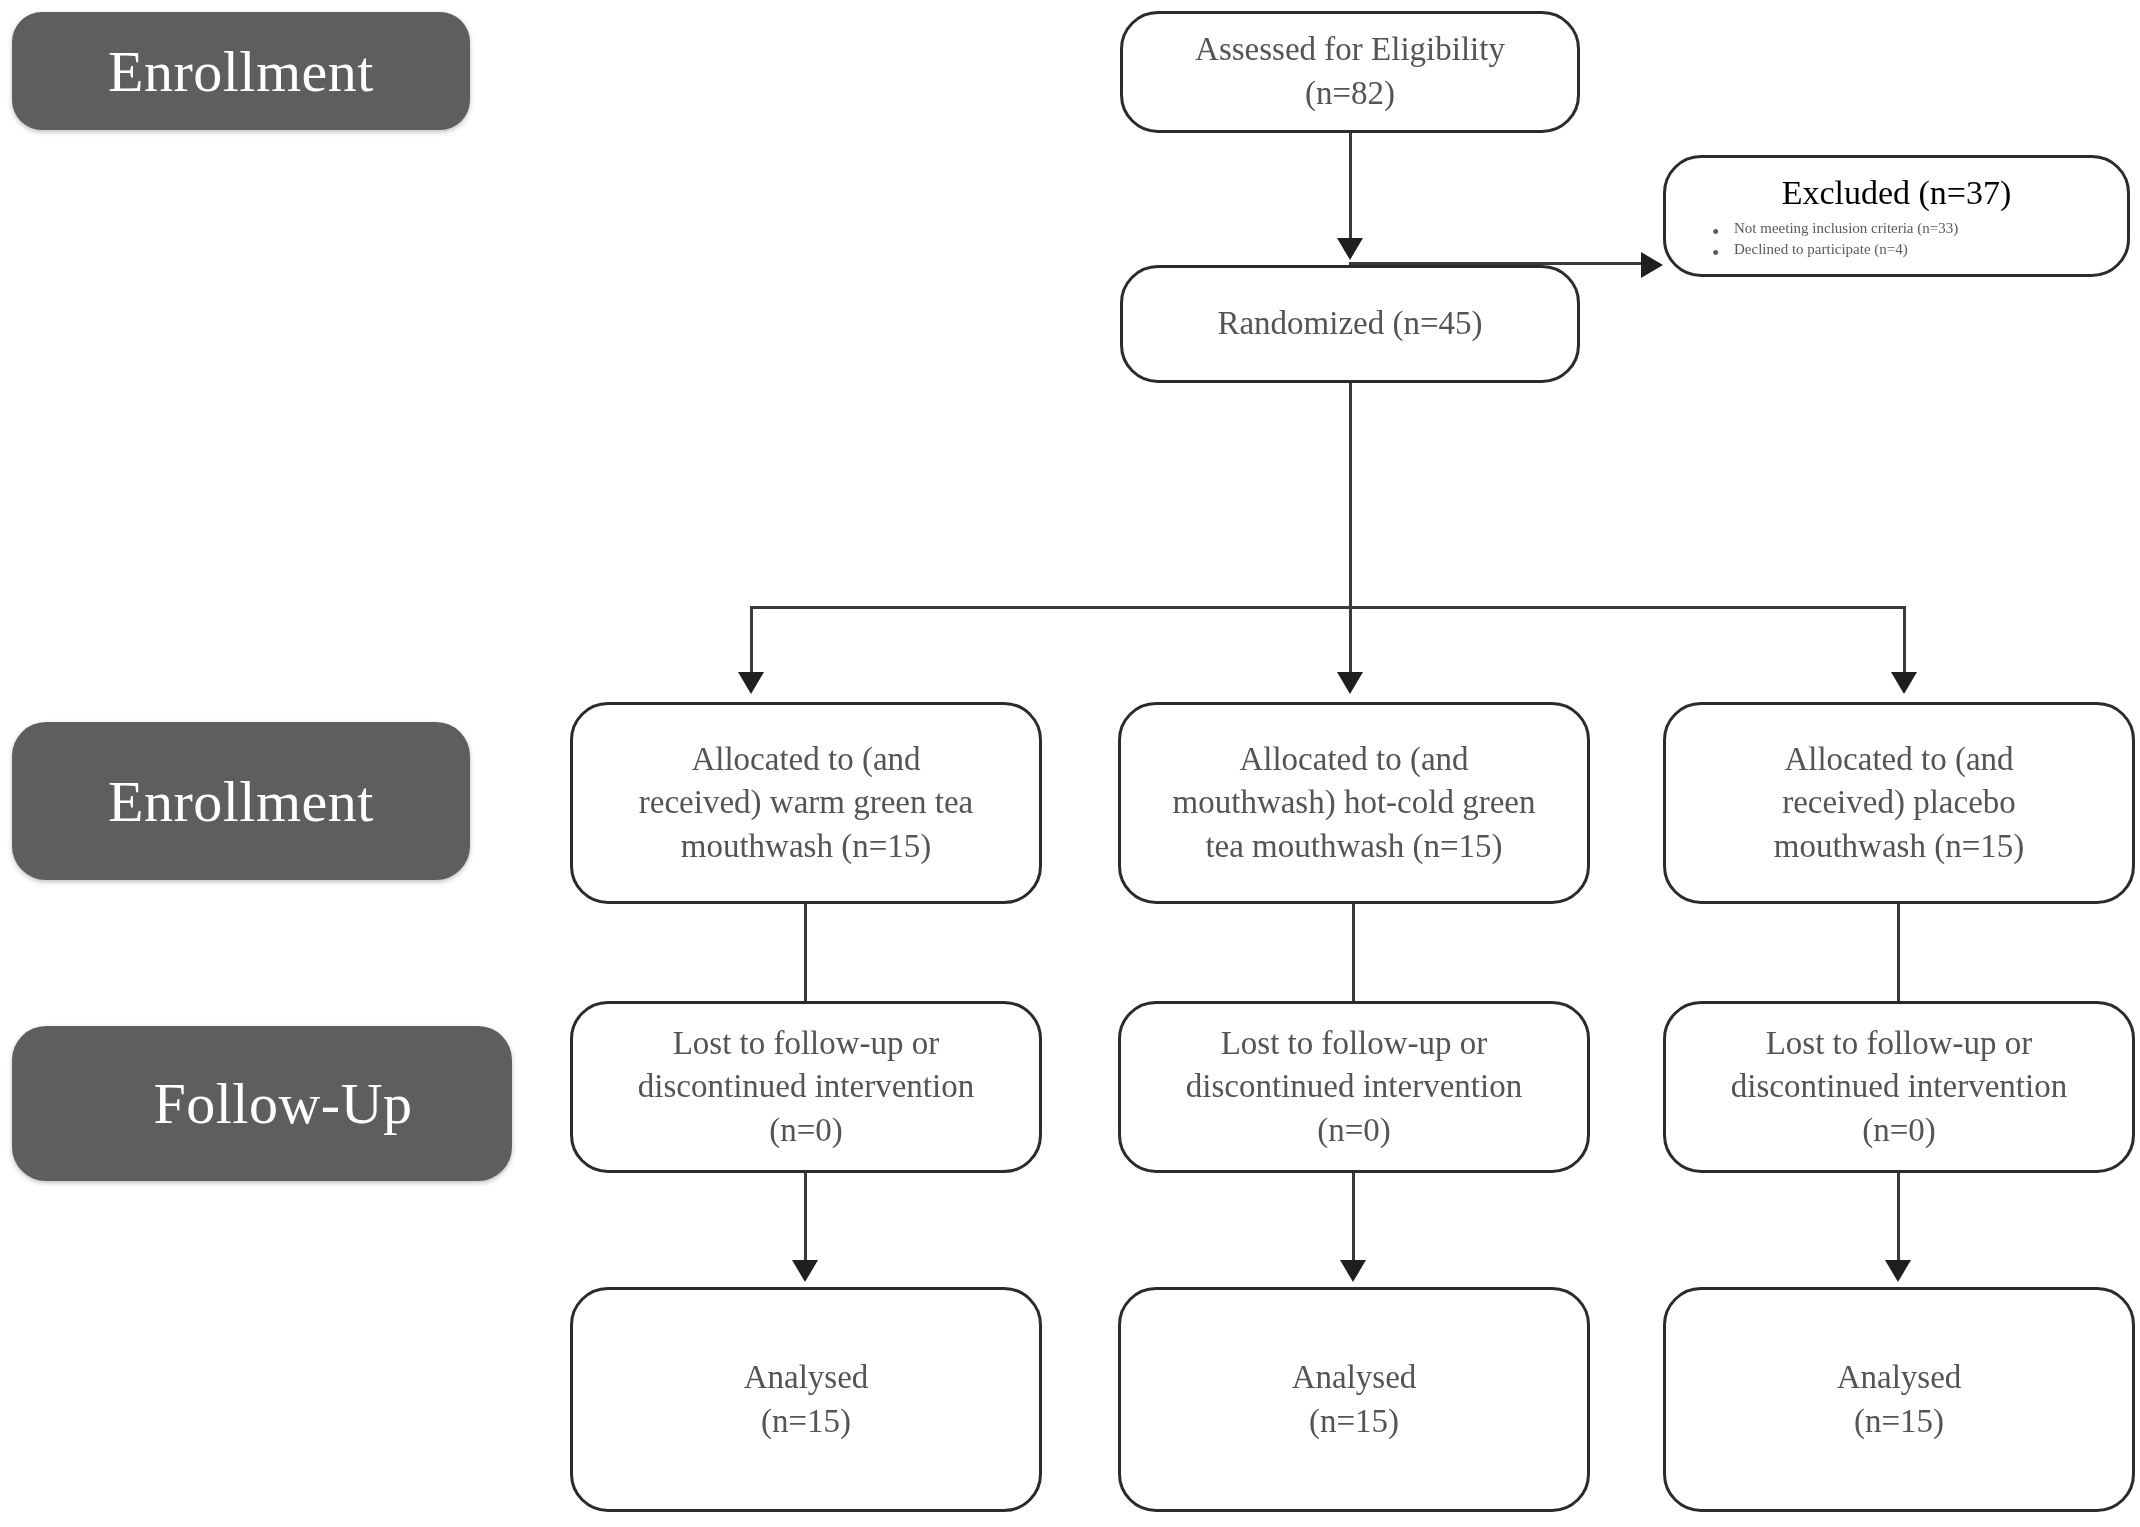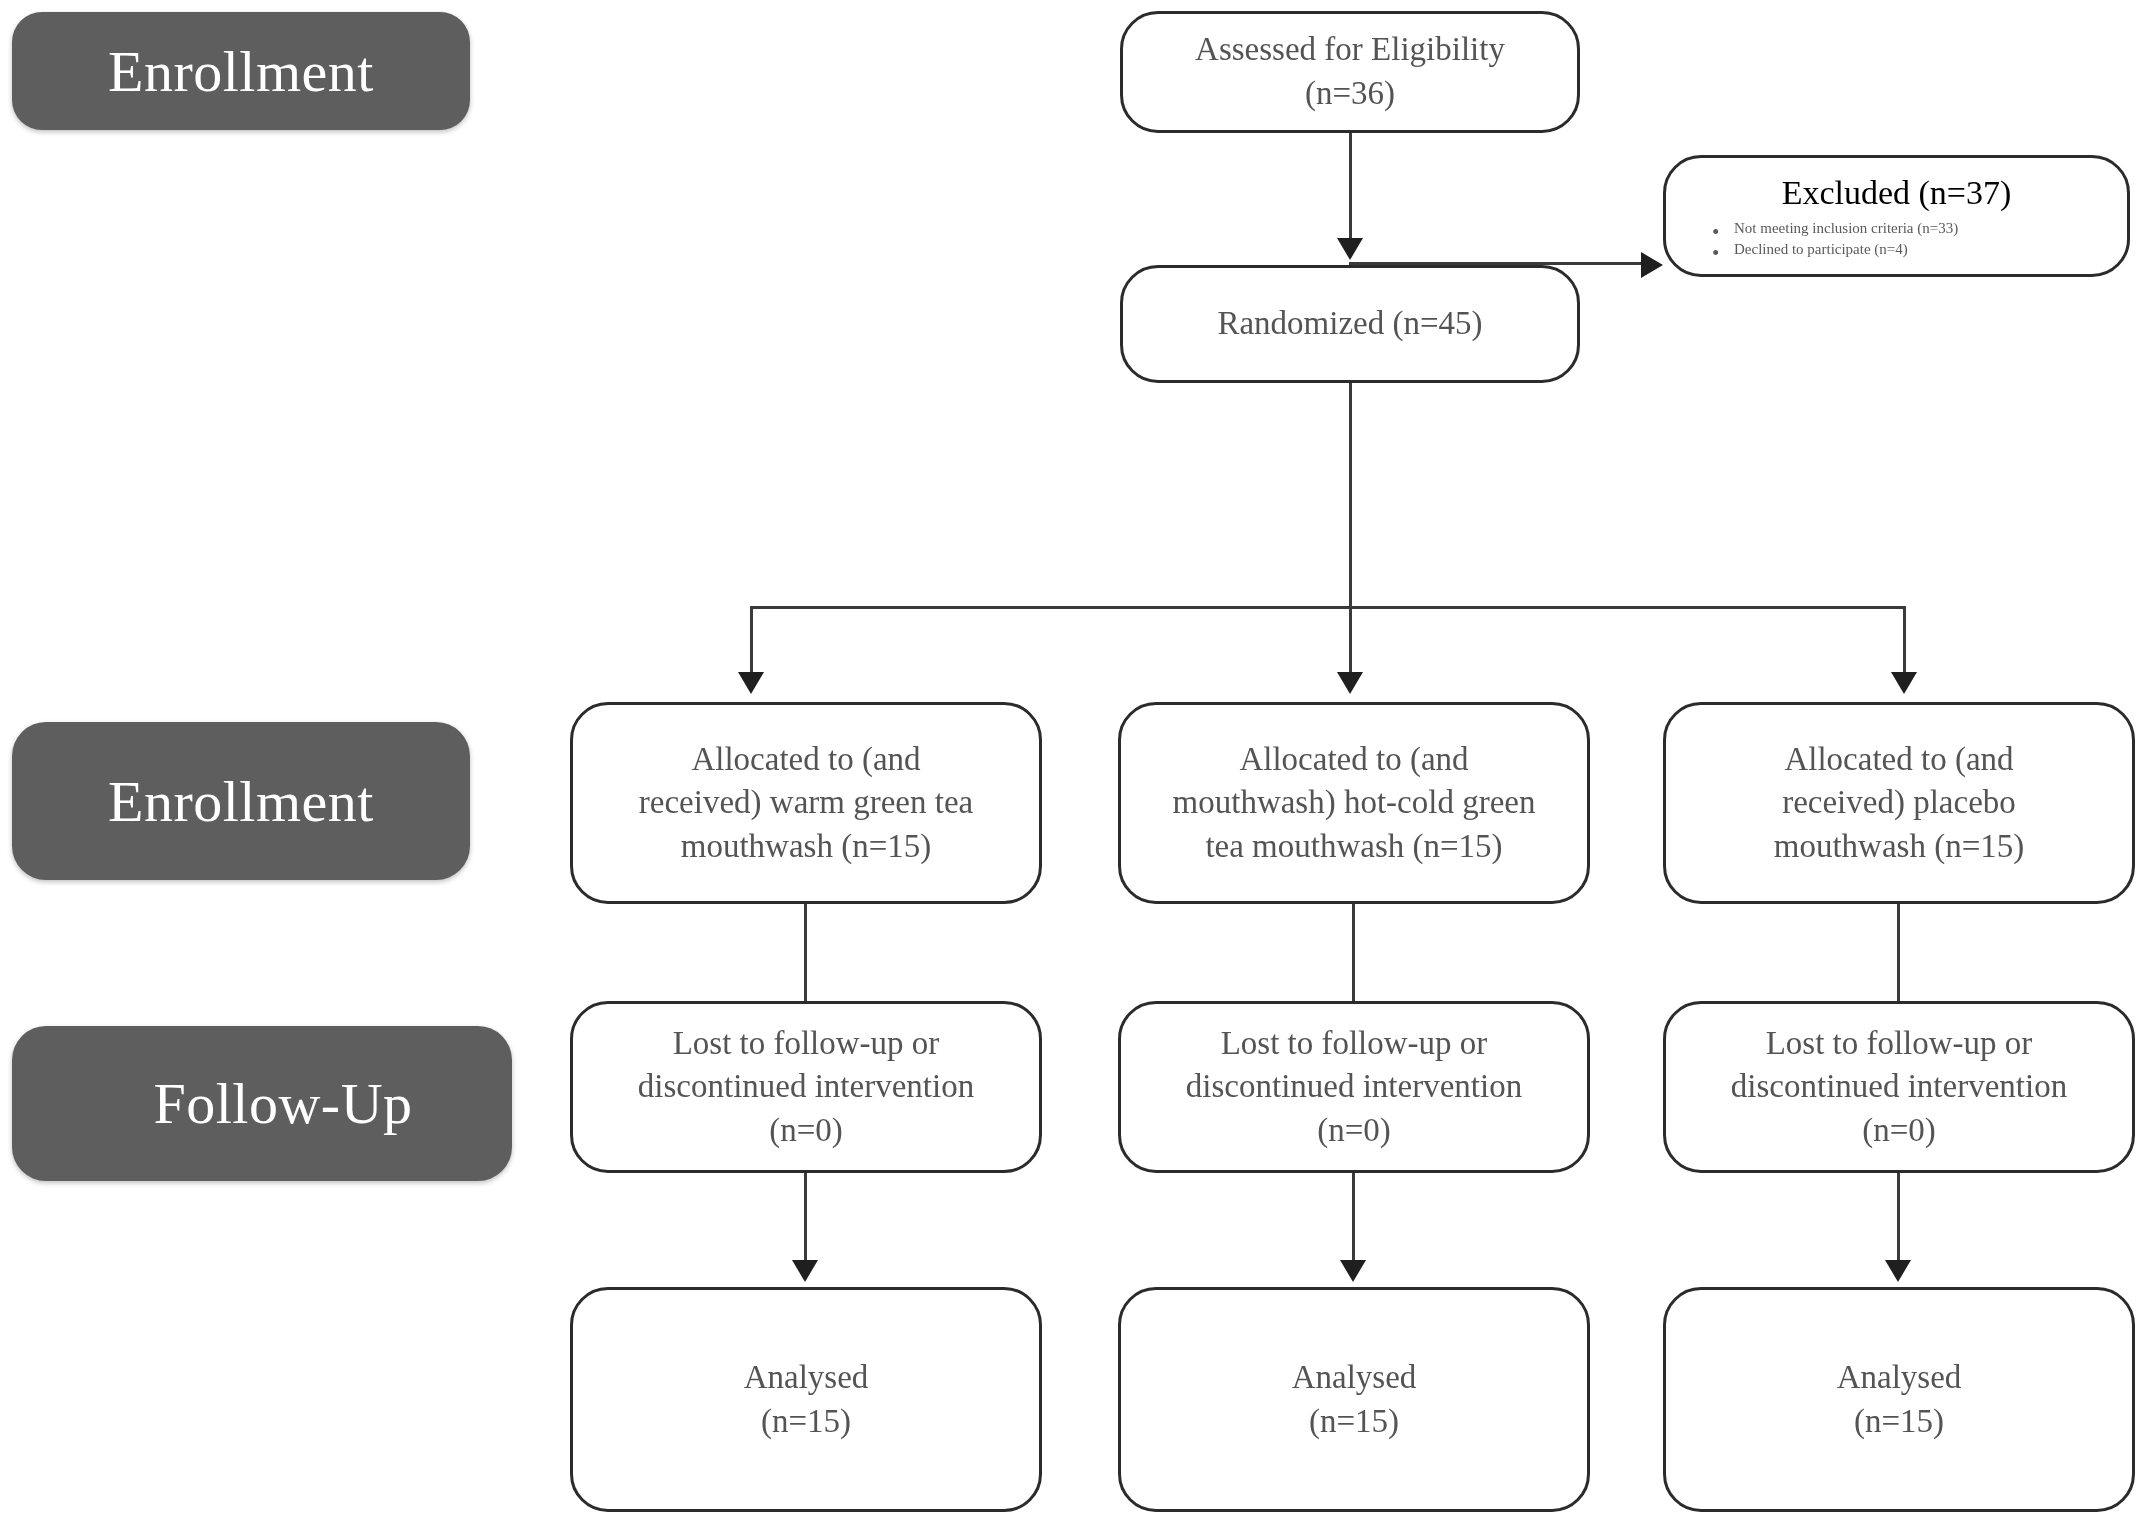--- a/index.html
+++ b/index.html
@@ -123,21 +123,21 @@
     <span>Enrollment</span>
   </div>
 
   <div class="stage-pill" style="left:12px; top:1026px; width:458px; height:155px;padding-left:42px;">
     <span>Follow-Up</span>
   </div>
 
 
   <div class="flow-box" style="left:1120px; top:11px; width:460px; height:122px;">
     <span class="line">Assessed for Eligibility</span>
-    <span class="line">(n=36)</span>
+    <span class="line">(n=82)</span>
   </div>
 
   <div class="vline" style="left:1349px; top:133px; height:122px;"></div>
   <div class="arrow-down" style="left:1337px; top:238px;"></div>
 
   <div class="hline" style="left:1349px; top:262px; width:300px;"></div>
   <div class="arrow-right" style="left:1641px; top:252px;"></div>
 
   <div class="flow-box" style="left:1663px; top:155px; width:467px; height:122px; justify-content:center;">
     <div class="excl-head">Excluded (n=37)</div>

